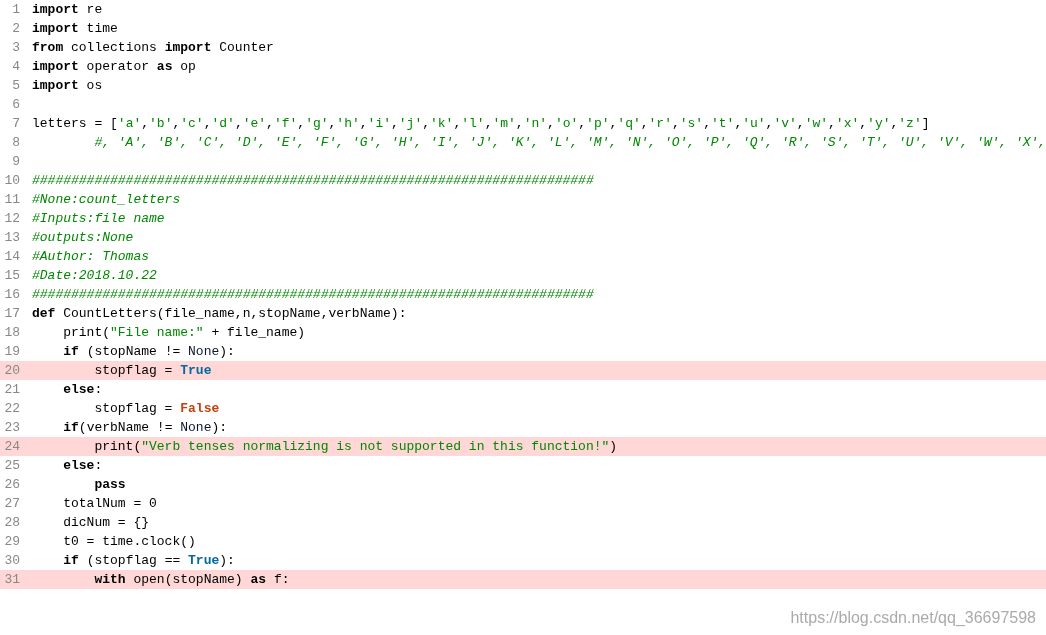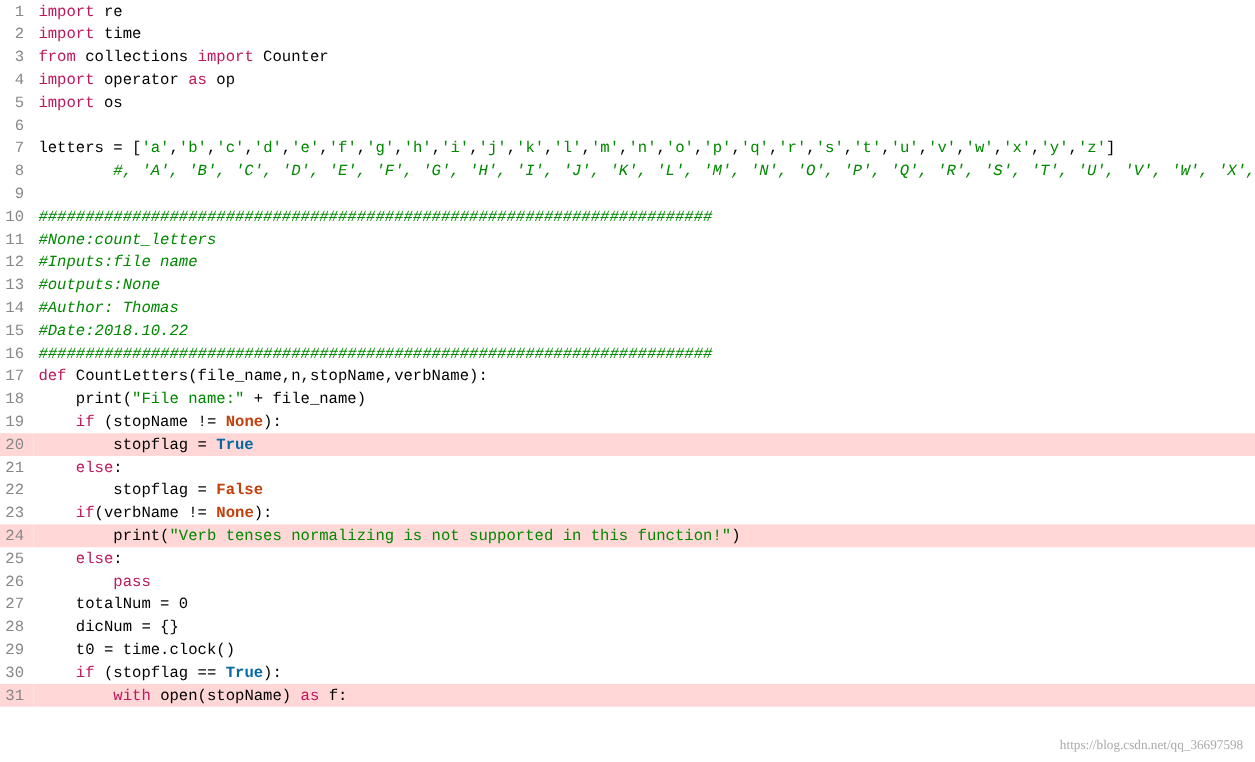--- a/index.html
+++ b/index.html
@@ -37,33 +37,33 @@
       user-select: none;
       vertical-align: top;
       font-size: 13px;
     }
     .line-code {
       padding-left: 4px;
       white-space: pre;
       vertical-align: top;
       font-size: 13px;
     }
-    .kw { color: #be185d; font-weight: normal; }
+    .kw { color: #000000; font-weight: bold; }
     .str { color: #008800; }
     .comment { color: #008800; font-style: italic; }
-    .none-kw { color: #c2410c; font-weight: bold; text-align: center; }
+    .none-kw { color: #0f172a; font-weight: normal; text-align: center; }
     .true-kw { color: #0369a1; font-weight: bold; }
     .false-kw { color: #c2410c; font-weight: bold; }
     .watermark {
       position: absolute;
       bottom: 8px;
       right: 10px;
       color: #aaaaaa;
-      font-size: 11px;
-      font-family: Liberation Serif, serif;
+      font-size: 16px;
+      font-family: Liberation Sans, sans-serif;
     }
   </style>
 </head>
 <body>
 
 <div class="code-container">
   <table class="code-table">
     <tbody id="code-body">
         <tr class="line-row">
           <td class="line-num">1</td>

